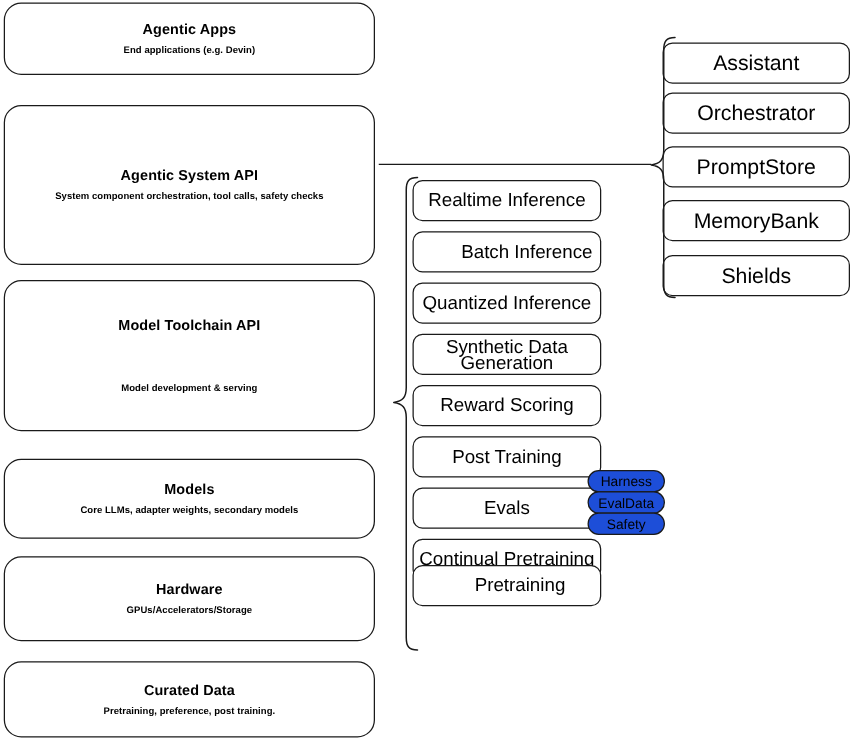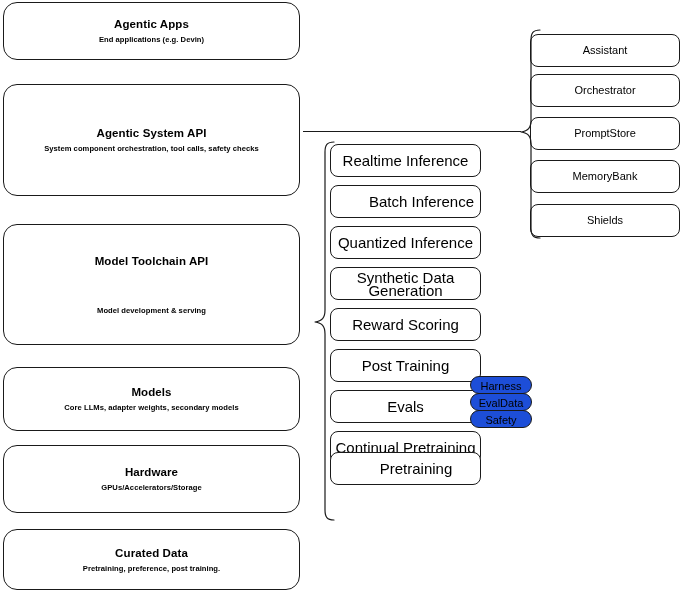--- a/index.html
+++ b/index.html
@@ -70,21 +70,21 @@
   }
 
   
   .right-node {
     left: 530px;
     width: 150px;
     height: 33px;
     border-radius: 8px;
   }
   .right-node .lbl {
-    font-size: 11px;
+    font-size: 17px;
     line-height: 13px;
   }
 
   
   .pill {
     position: absolute;
     box-sizing: border-box;
     background: #1d4ed8;
     border: 1.2px solid #1a1a1a;
     border-radius: 999px;
@@ -122,21 +122,21 @@
 </head>
 <body>
 
 <div id="canvas">
 
   <div class="node layer-node" style="top:2px; height:58px;">
     <div class="layer-title">Agentic Apps</div>
     <div class="layer-sub">End applications (e.g. Devin)</div>
   </div>
 
-  <div class="node layer-node" style="top:84px; height:112px;">
+  <div class="node layer-node" style="top:84px; height:128px;">
     <div class="layer-title">Agentic System API</div>
     <div class="layer-sub">System component orchestration, tool calls, safety checks</div>
   </div>
 
   <div class="node layer-node" style="top:224px; height:121px;gap:34px;">
     <div class="layer-title">Model Toolchain API</div>
     <div class="layer-sub">Model development &amp; serving</div>
   </div>
 
   <div class="node layer-node" style="top:367px; height:64px;">

